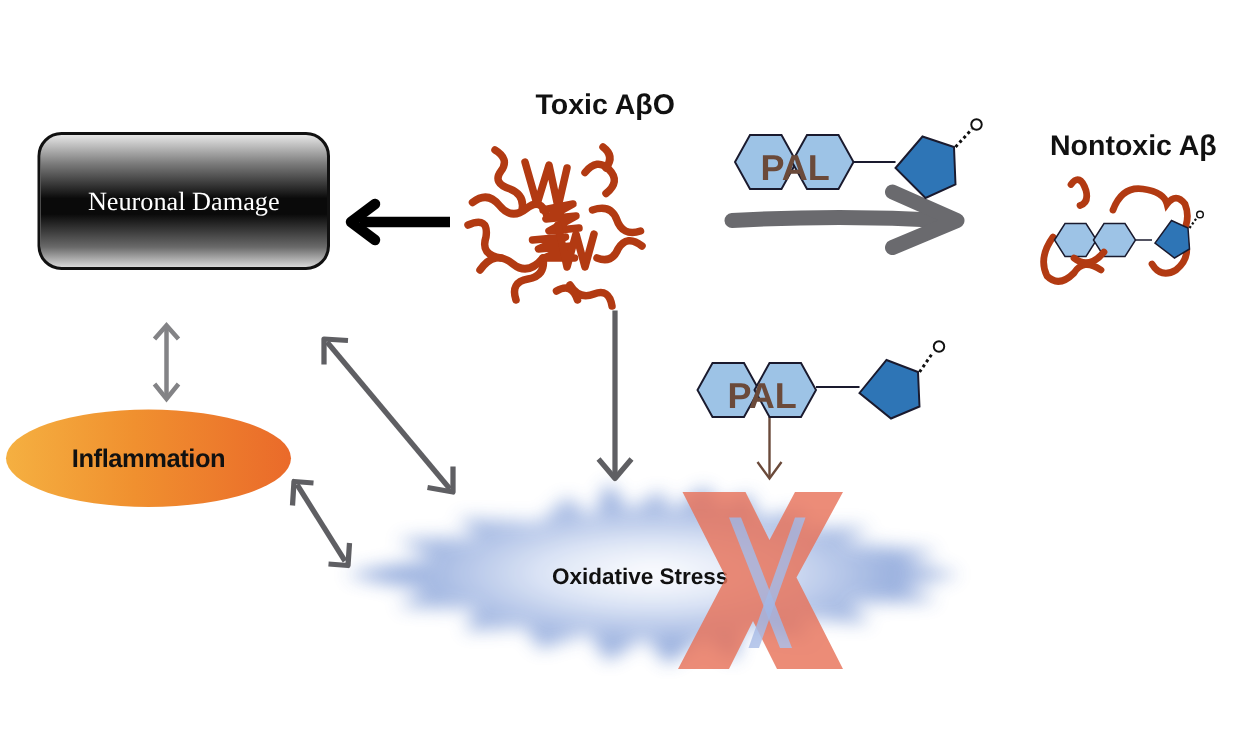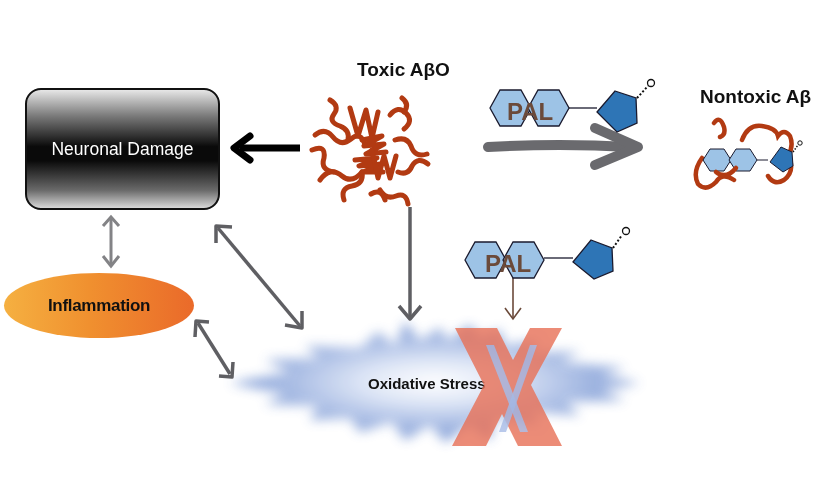--- a/index.html
+++ b/index.html
@@ -1,24 +1,24 @@
 <!DOCTYPE html>
 <html><head>
 <meta charset="utf-8">
 <style>
   html, body { margin: 0; padding: 0; background: #ffffff; }
   body { width: 833px; height: 500px; position: relative; overflow: hidden; font-family: "Liberation Sans", sans-serif; }
   #stage { position: absolute; left: 0; top: 0; width: 833px; height: 500px; }
   .label-bold { font-family: "Liberation Sans", sans-serif; font-weight: bold; fill: #111; }
   .neuron-box {
-    position: absolute; left: 25px; top: 88px; width: 195px; height: 122px;
+    position: absolute; left: 25px; top: 88px; width: 195px; height: 92px;
     border: 2px solid #111; border-radius: 16px; box-sizing: border-box;
     background: linear-gradient(to bottom, #e6e6e6 0%, #7a7a7a 22%, #0a0a0a 48%, #0a0a0a 60%, #6a6a6a 85%, #d8d8d8 100%);
     display: flex; flex-direction: column; align-items: center; justify-content: center;
-    color: #fff; font-family: Liberation Sans, sans-serif; font-size: 17.5px; line-height: 27px; text-align: center;
+    color: #fff; font-family: Liberation Serif, serif; font-size: 17.5px; line-height: 27px; text-align: center;
   }
   .inflam {
     position: absolute; left: 4px; top: 273px; width: 190px; height: 65px; border-radius: 50%;
     background: linear-gradient(to right, #f5b041 0%, #f0902f 45%, #ea6a2a 100%);
     display: flex; align-items: center; justify-content: center;
     font-family: "Liberation Sans", sans-serif; font-weight: bold; font-size: 17px; color: #111;
     letter-spacing: -0.3px;
   }
 </style>
 </head>

